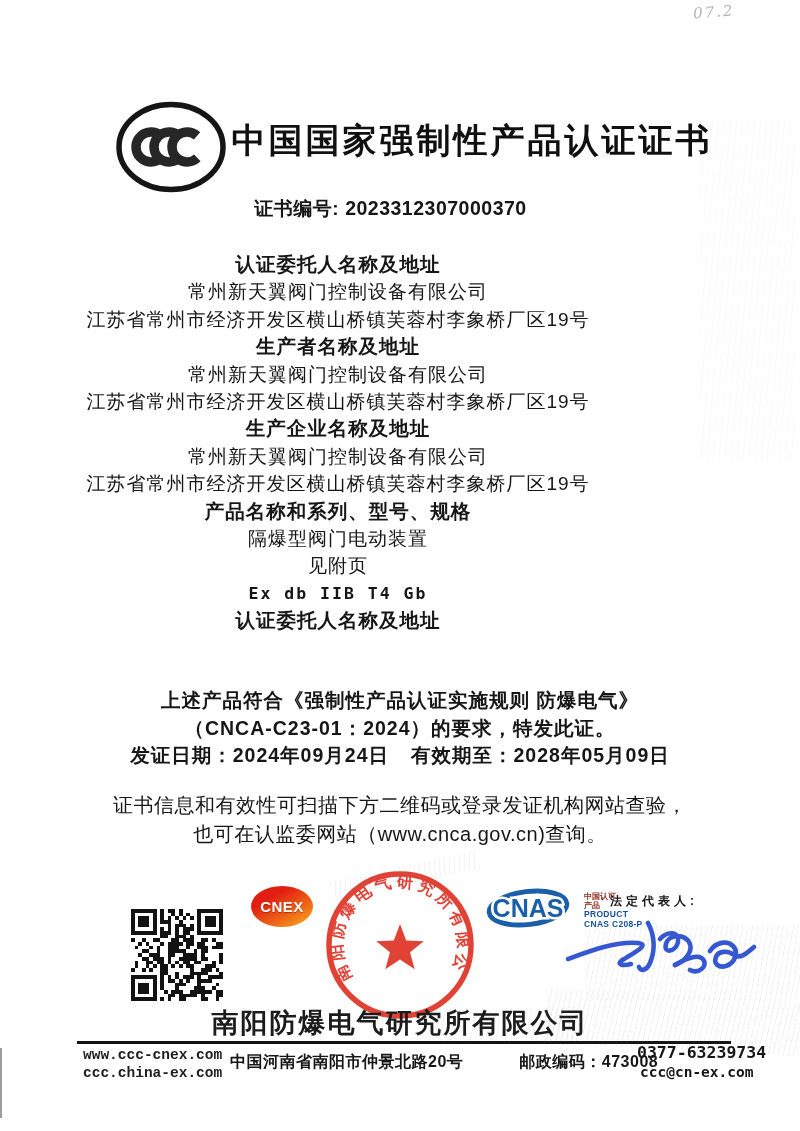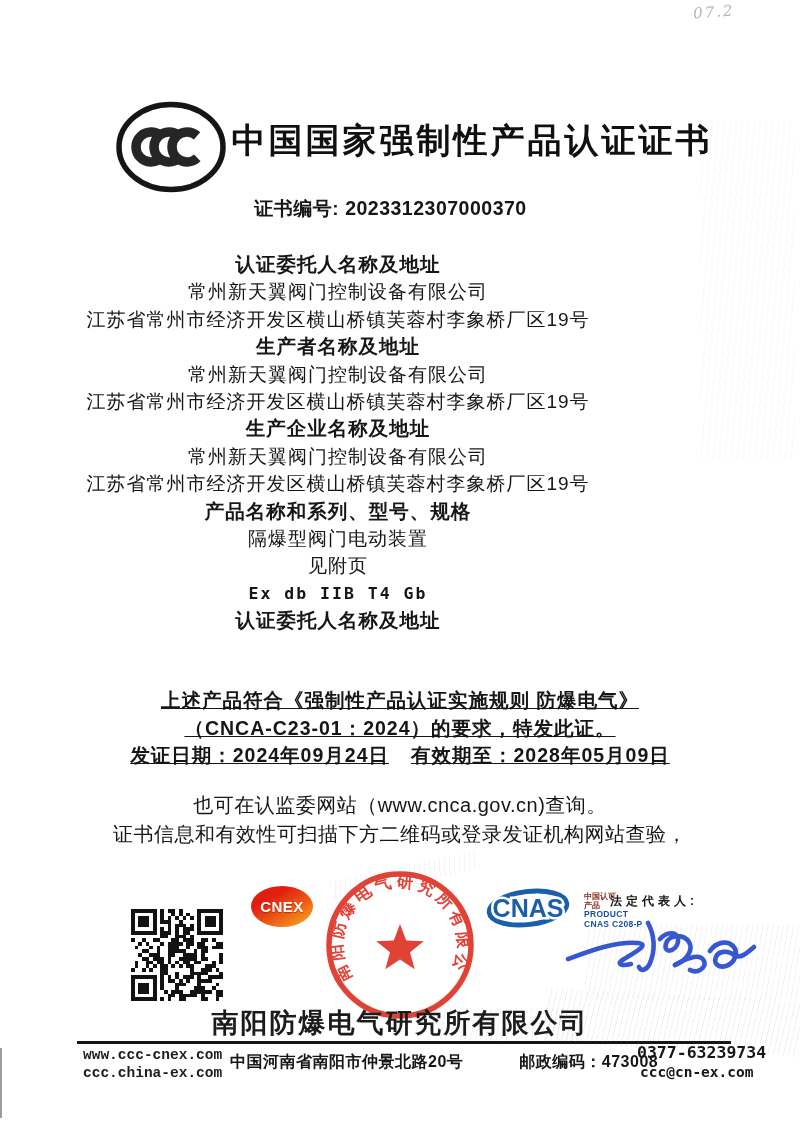--- a/index.html
+++ b/index.html
@@ -21,21 +21,21 @@
   }
   .certno{left:0;top:196px;width:781px;text-align:center;font-weight:bold;font-size:19px;letter-spacing:.5px;}
   .certno .num{font-family:"Liberation Sans",sans-serif;font-size:19.5px;letter-spacing:.5px;margin-left:6px;}
   
   .fields{left:0;top:251px;width:676px;text-align:center;}
   .fl{font-size:19px;line-height:27.4px;letter-spacing:1px;white-space:nowrap;}
   .fl.h{font-weight:bold;font-size:19.5px;}
   .fl.m{font-family:"DejaVu Sans Mono","Liberation Mono",monospace;font-size:16.5px;letter-spacing:2px;font-weight:bold;}
   .fl.m2{font-family:"DejaVu Sans Mono","Liberation Mono",monospace;font-size:18px;letter-spacing:.5px;font-weight:bold;}
   
-  .statement{left:0;top:687px;width:800px;text-align:center;font-weight:bold;text-decoration:underline;}
+  .statement{left:0;top:687px;width:800px;text-align:center;font-weight:bold;}
   .statement .sl{font-size:19.5px;line-height:27.6px;letter-spacing:1px;white-space:nowrap;}
   .statement .dates span{margin:0 11px;}
   
   .note{left:0;top:791px;width:800px;text-align:center;}
   .note .nl{font-size:20px;line-height:28.5px;letter-spacing:.5px;white-space:nowrap;}
   
   .qr{left:131px;top:909px;}
   .cnex{
     left:251px;top:886px;width:62px;height:41px;border-radius:50%;
     background:linear-gradient(150deg,#e01f12 30%,#ef6416 65%,#f8a81e 95%);
@@ -103,22 +103,22 @@
 
 <div class="abs statement">
   <div class="sl">上述产品符合《强制性产品认证实施规则 防爆电气》</div>
   <div class="sl">（CNCA-C23-01：2024）的要求，特发此证。</div>
   <div class="sl dates">
     <span>发证日期：2024年09月24日</span><span>有效期至：2028年05月09日</span>
   </div>
 </div>
 
 <div class="abs note">
+  <div class="nl">证书信息和有效性可扫描下方二维码或登录发证机构网站查验，</div>
   <div class="nl">也可在认监委网站（www.cnca.gov.cn)查询。</div>
-  <div class="nl">证书信息和有效性可扫描下方二维码或登录发证机构网站查验，</div>
 </div>
 
 <svg class="abs qr" id="qr-svg" width="92" height="92" viewBox="0 0 25 25" fill="#121212" shape-rendering="crispEdges">
     <rect x="8" y="0" width="1" height="1"></rect>
     <rect x="10" y="0" width="1" height="1"></rect>
     <rect x="11" y="0" width="1" height="1"></rect>
     <rect x="13" y="0" width="1" height="1"></rect>
     <rect x="8" y="1" width="1" height="1"></rect>
     <rect x="11" y="1" width="1" height="1"></rect>
     <rect x="13" y="1" width="1" height="1"></rect>

